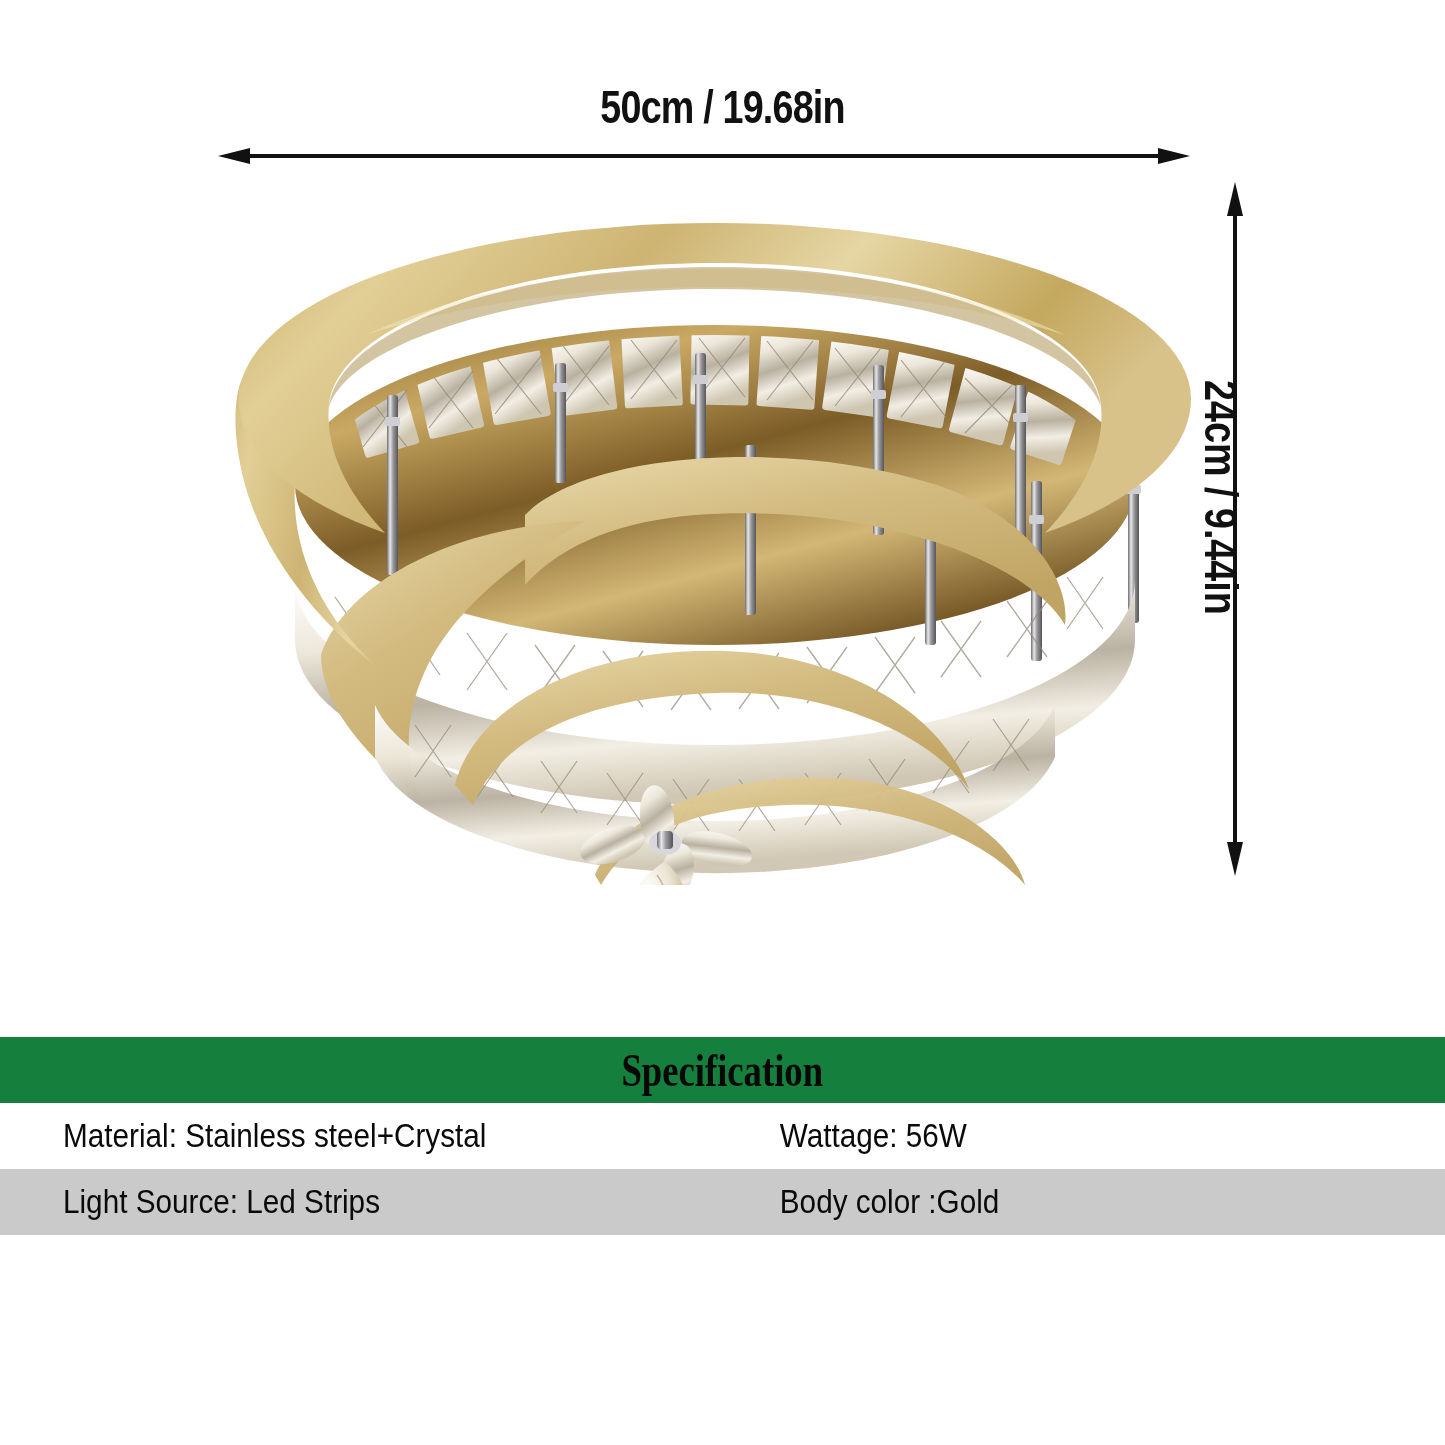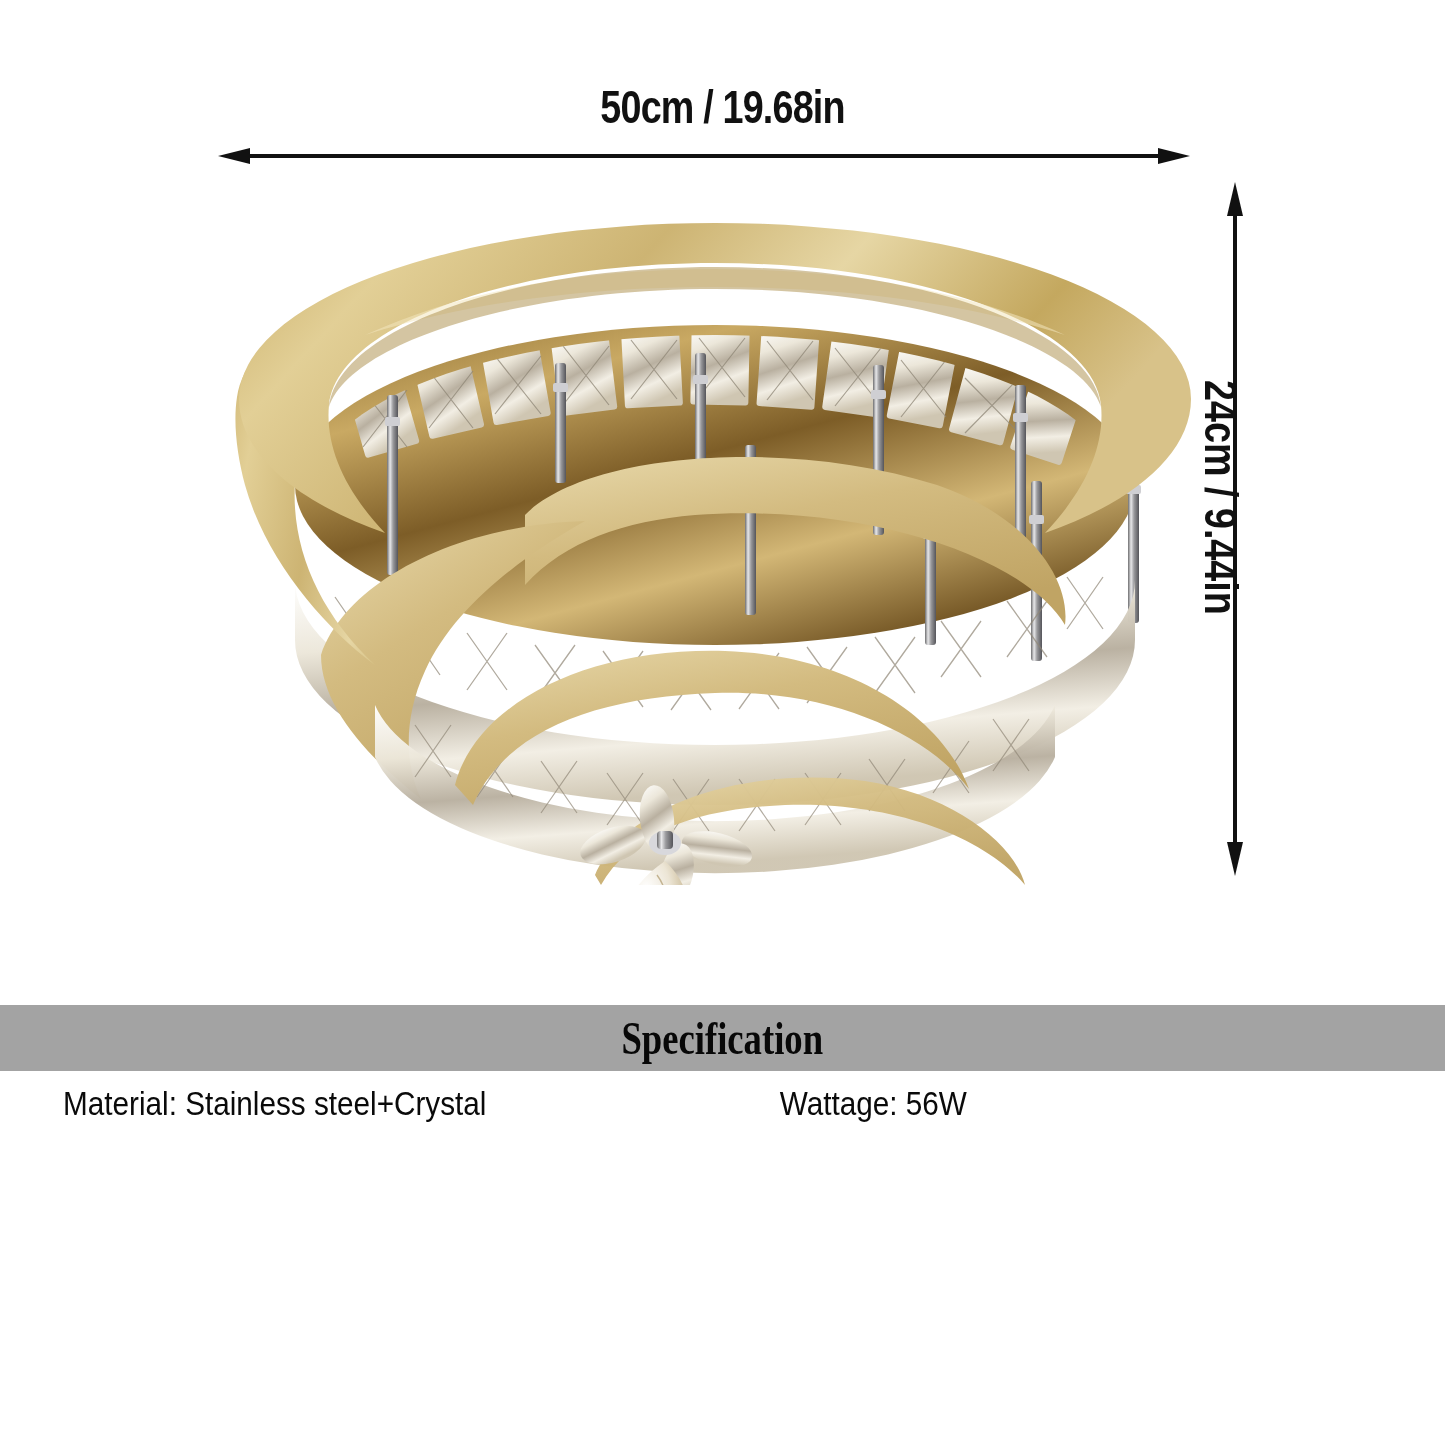--- a/index.html
+++ b/index.html
@@ -40,22 +40,22 @@
   }
 
   
   .lamp-wrap { position:absolute; left:225px; top:185px; width:980px; height:700px; }
   .lamp-wrap svg { width:100%; height:100%; display:block; }
 
   
   .spec { position:absolute; left:0; top:1005px; width:1445px; }
   .spec-header {
     height:66px;
-    background:#a3a3a3;
-    display:flex; align-items:center; justify-content:center;
+    background:#15803d;
+    display:flex; align-items:center; justify-content:center;margin-top:32px;
   }
   .spec-header-text {
     font-family:"Liberation Serif", serif;
     font-weight:bold;
     font-size:47px;
     color:#080808;
     transform:scaleX(0.78);
     letter-spacing:0px;
   }
   .spec-row {
@@ -342,18 +342,22 @@
 
     <div class="spec-header">
       <span class="spec-header-text">Specification</span>
     </div>
 
     <div class="spec-row">
       <span class="spec-cell cell-left">Material: Stainless steel+Crystal</span>
       <span class="spec-cell cell-right">Wattage:  56W</span>
     </div>
 
+    <div class="spec-row shade">
+      <span class="spec-cell cell-left">Light Source:  Led Strips</span>
+      <span class="spec-cell cell-right">Body color :Gold</span>
+    </div>
 
 
 
   </div>
 
 </div>
 
 </body></html>

